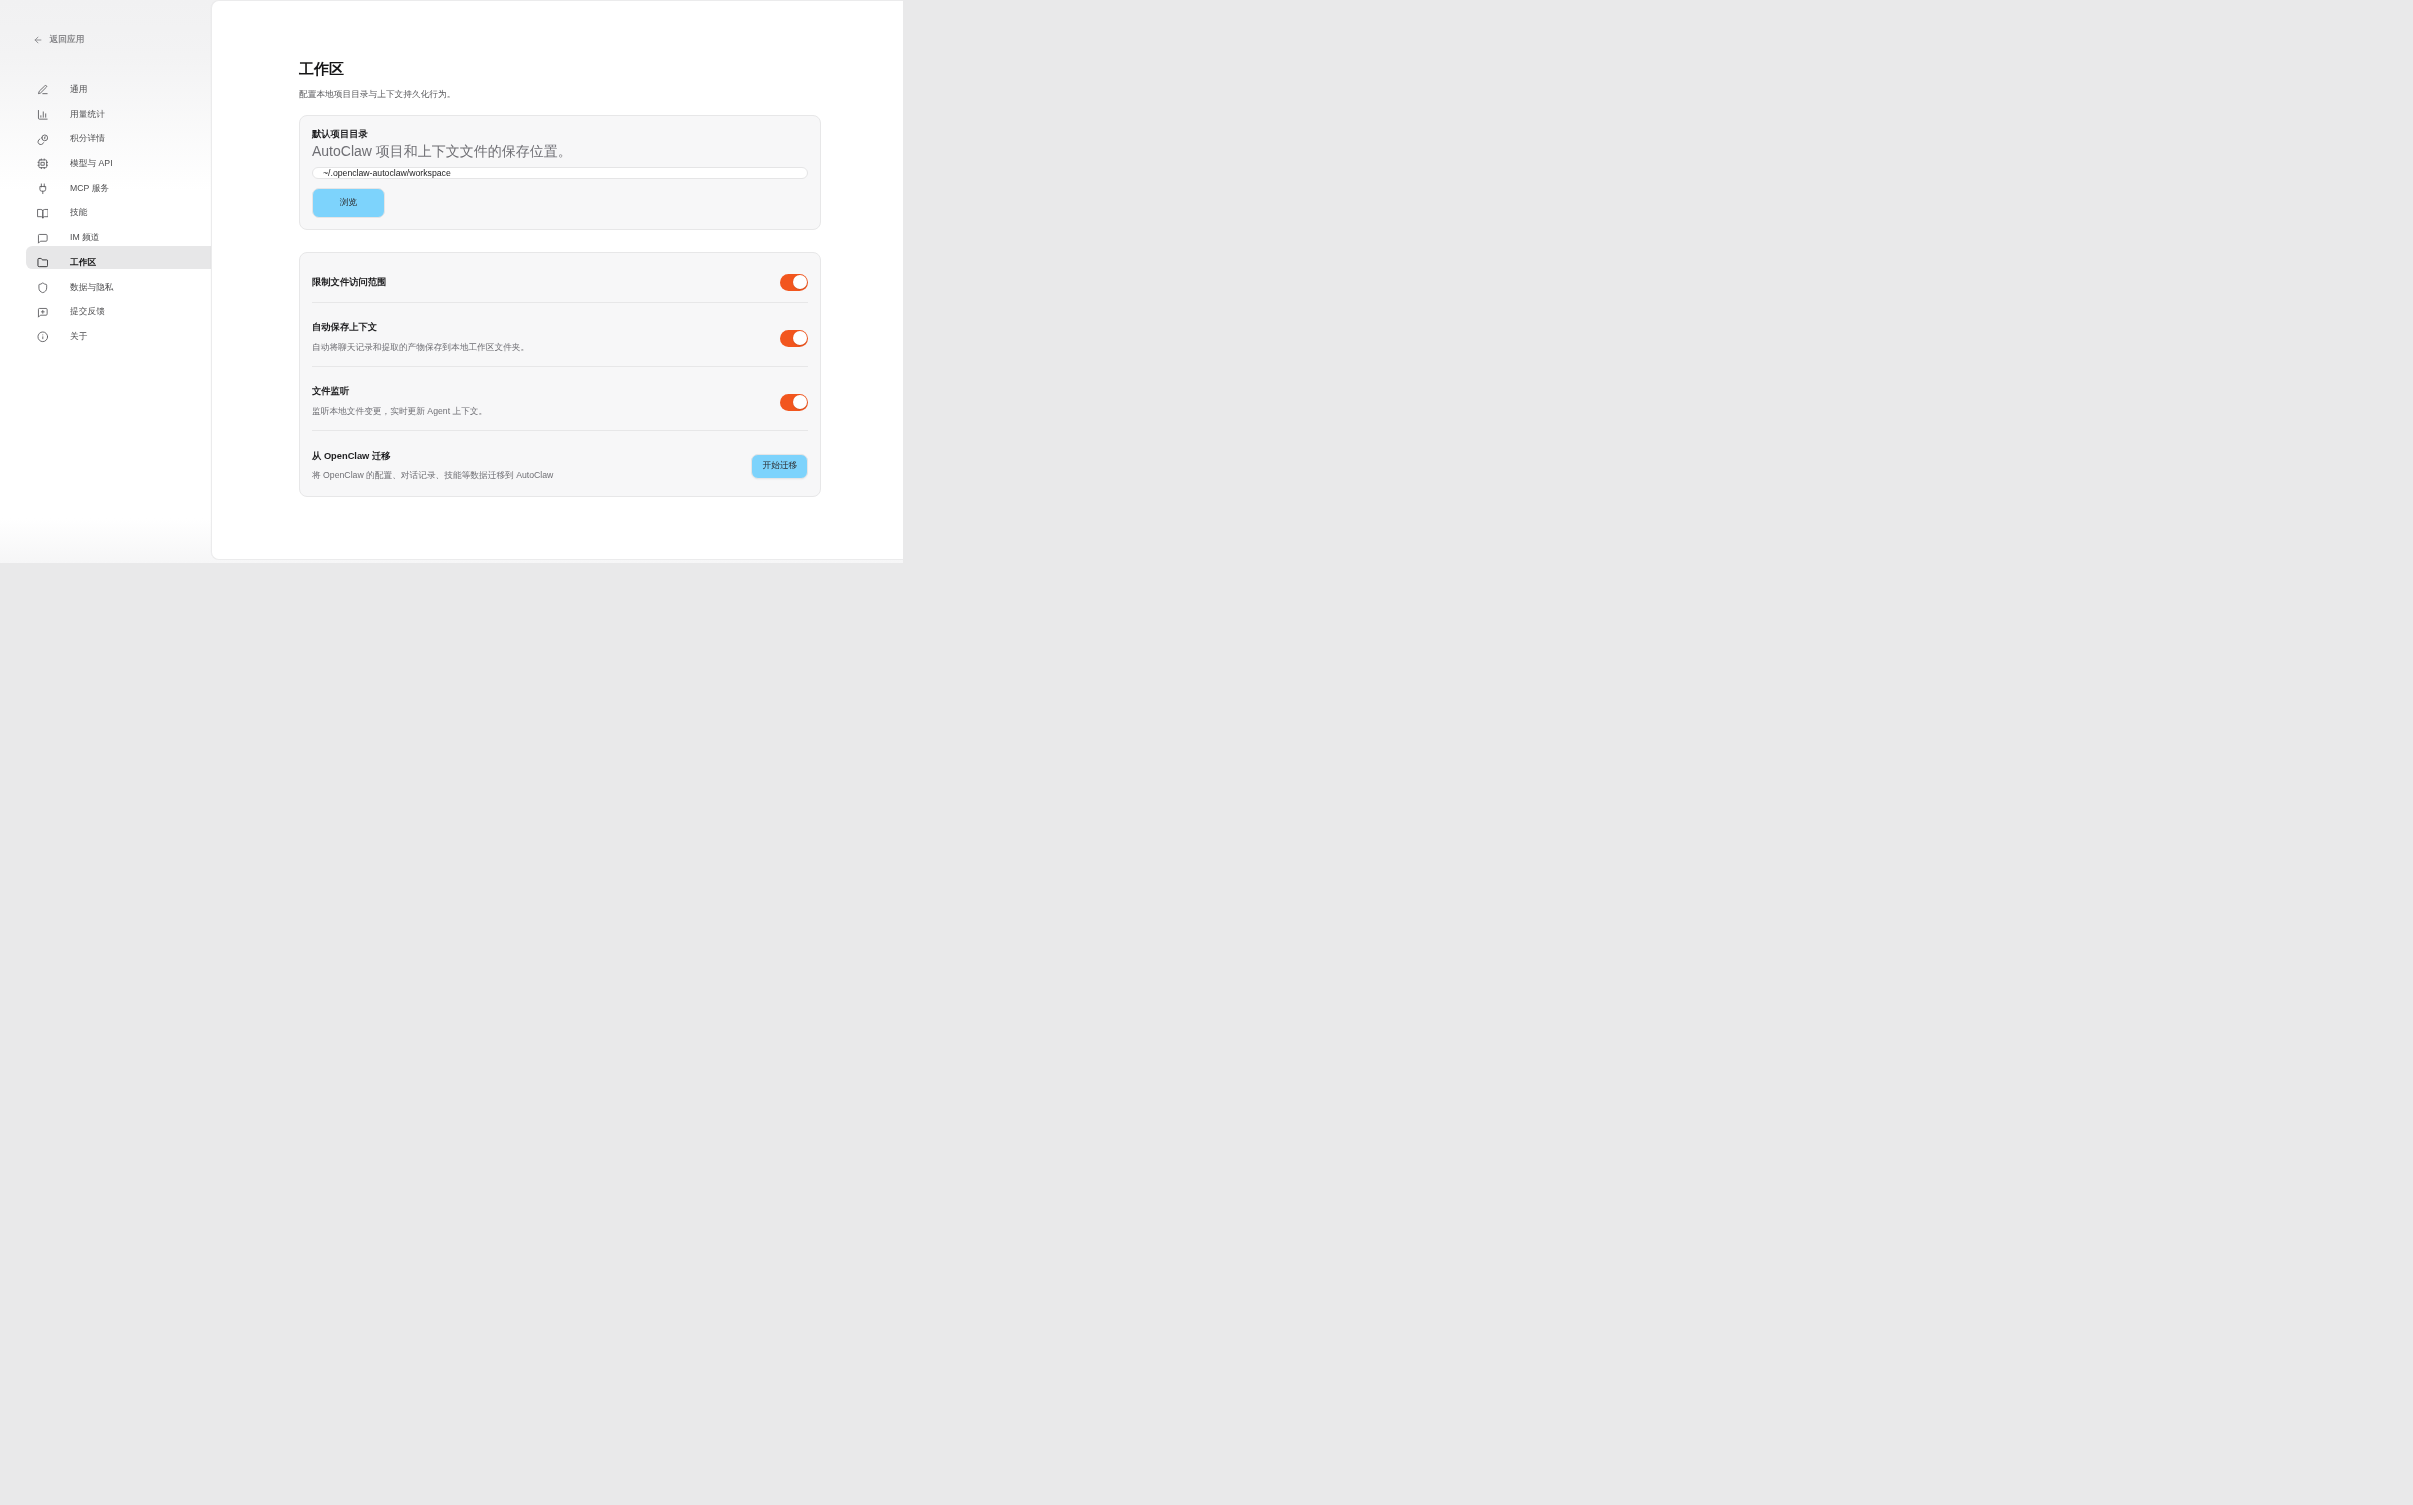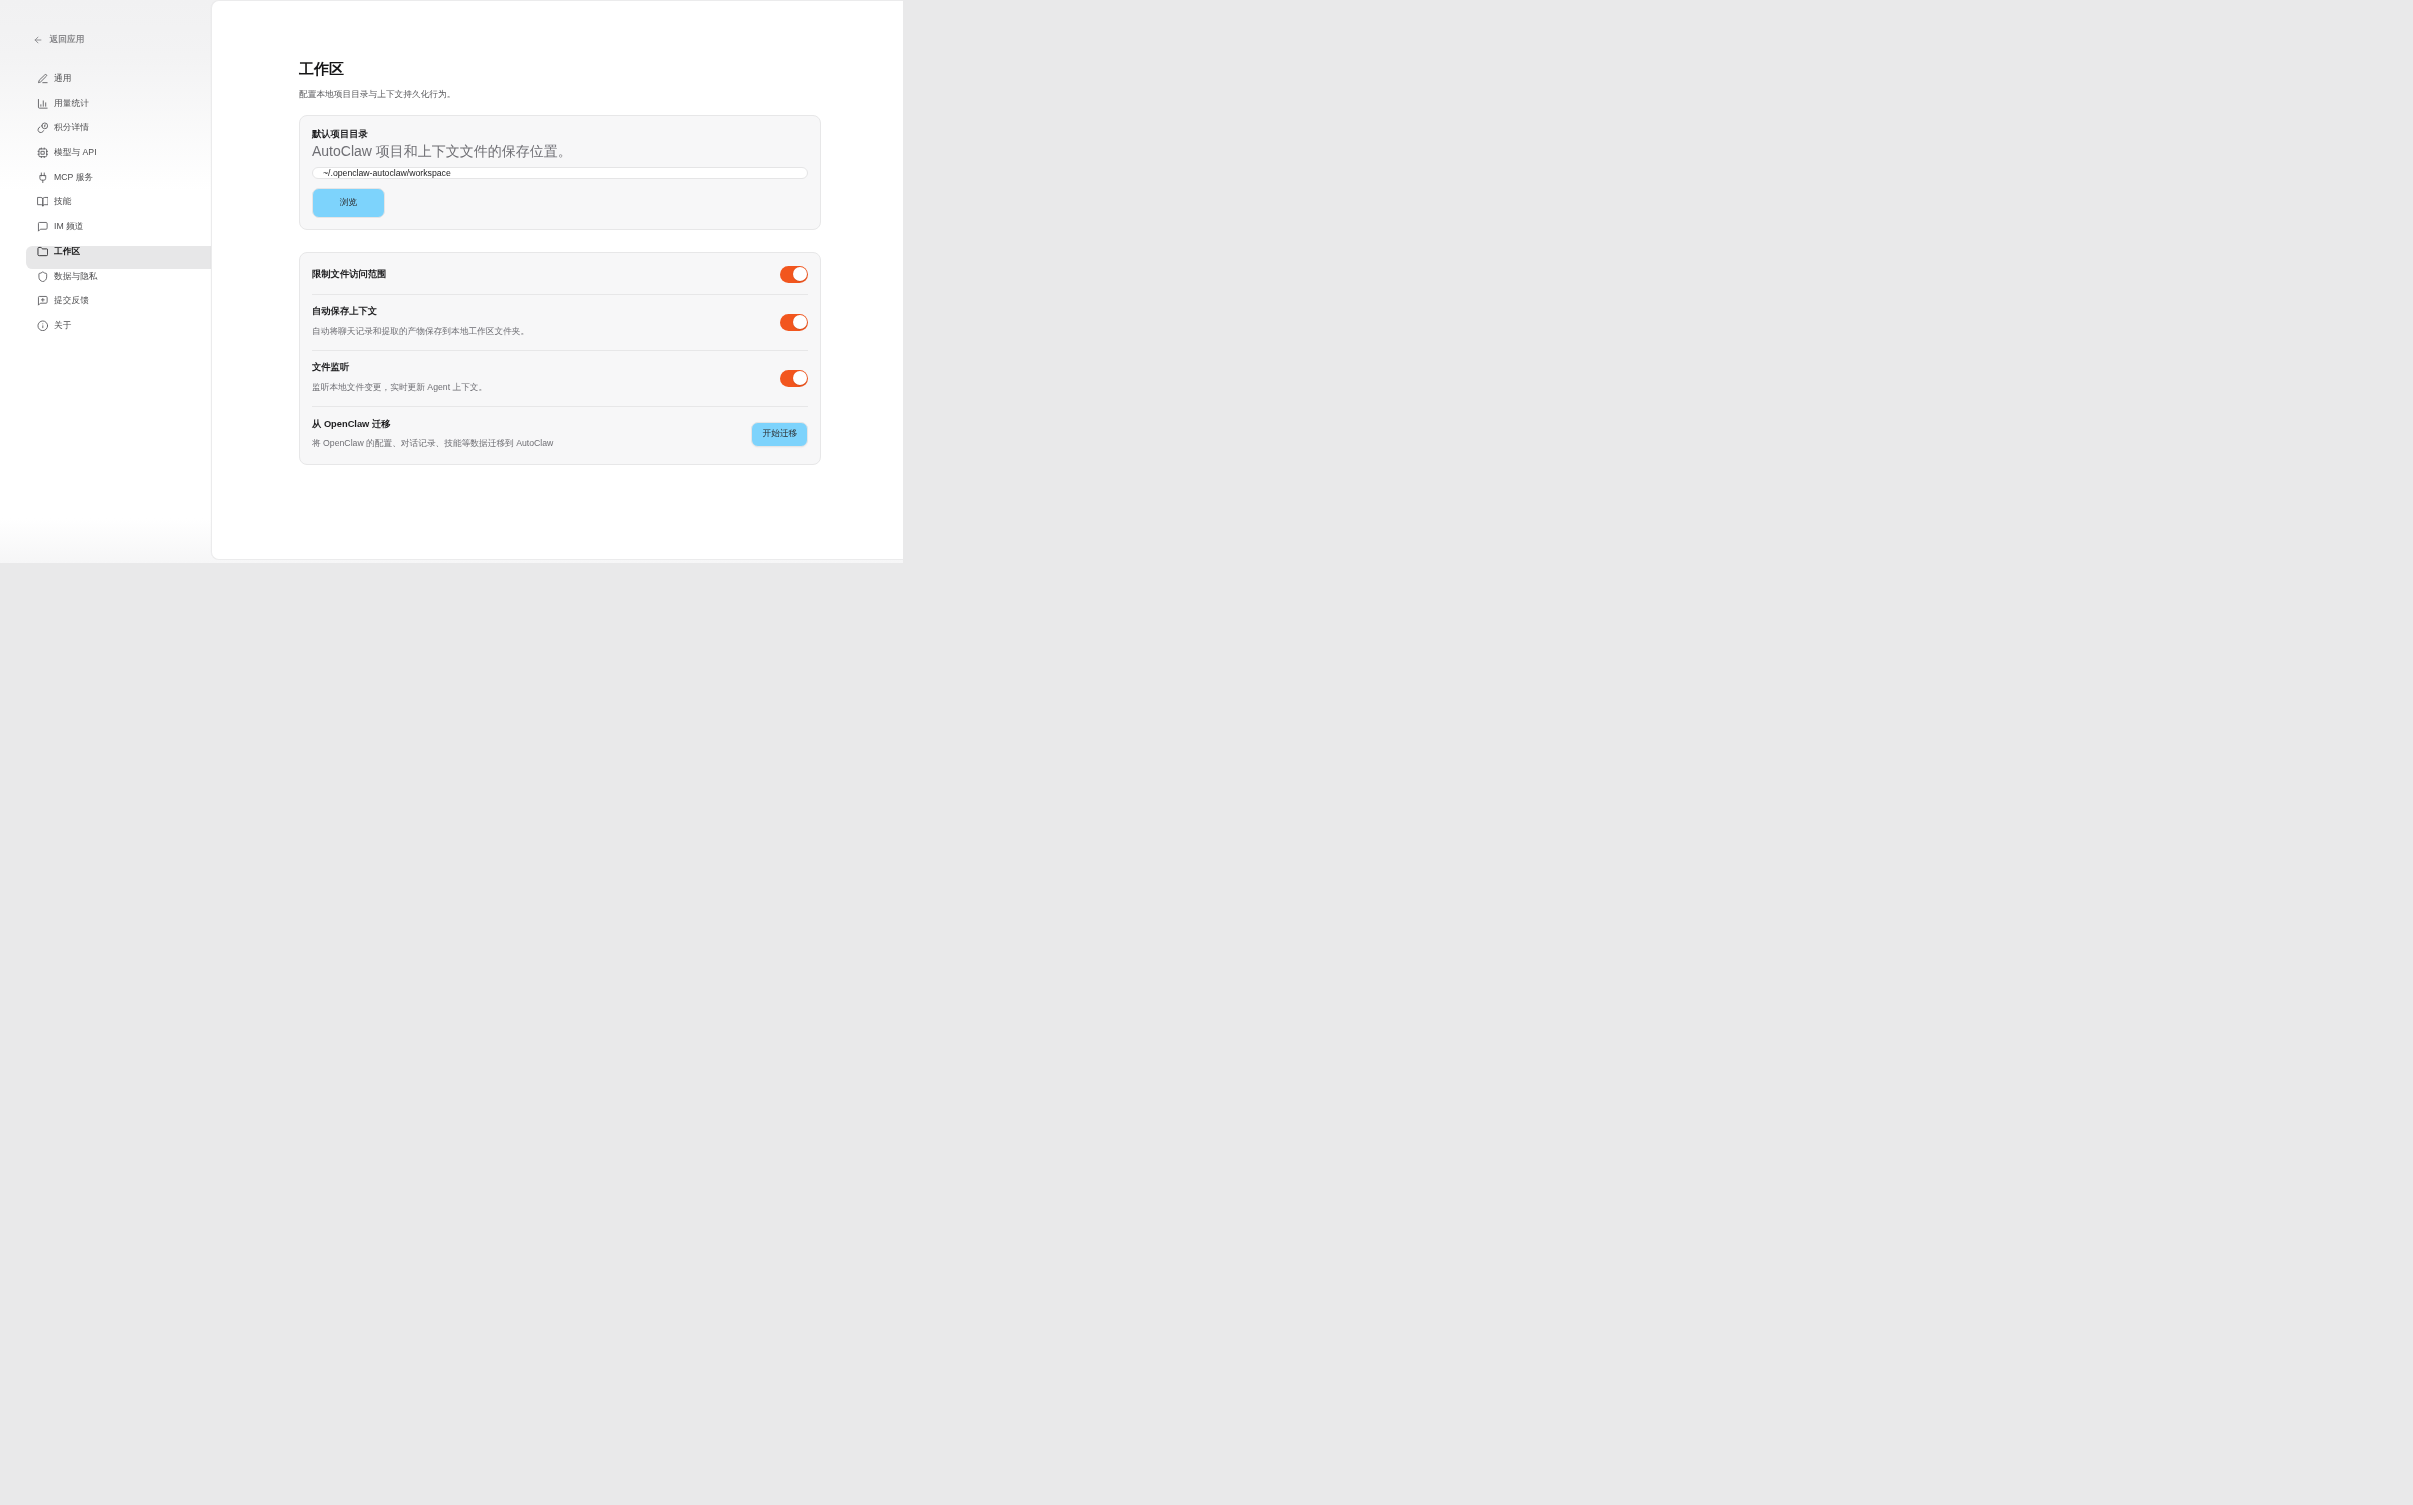--- a/index.html
+++ b/index.html
@@ -6,21 +6,21 @@
   body{font-family:"Liberation Sans","DejaVu Sans",sans-serif;-webkit-font-smoothing:antialiased;}
   .app{position:relative;width:903px;height:563px;overflow:hidden;
        background:linear-gradient(180deg,#f1f1f2 0%,#f3f3f4 10%,#ffffff 34%,#ffffff 92%,#f6f6f7 100%);}
 
   
   .sidebar{position:absolute;left:18px;top:0;bottom:0;width:211px;box-sizing:border-box;padding:34px 0 0 0;}
   .back-row{display:flex;align-items:center;gap:6.4px;margin:0 0 0 15px;color:#8b8b8e;cursor:pointer;}
   .back-row .bicon{width:10px;height:10px;display:block;}
   .back-label{font-size:8.7px;font-weight:600;letter-spacing:0.1px;}
   .nav{margin:27px 0 0 7.5px;width:195px;}
-  .nav-item{display:flex;align-items:flex-start;gap:6px;height:23px;margin-bottom:1.7px;padding:0 0 0 11px;
+  .nav-item{display:flex;align-items:flex-end;gap:22px;height:23px;margin-bottom:1.7px;padding:0 0 0 11px;
             border-radius:6.4px;color:#4d4d4f;cursor:pointer;box-sizing:border-box;}
   .nav-item .nicon{width:11.6px;height:11.6px;display:block;flex:0 0 auto;color:#59595c;}
   .nav-item .nlabel{font-size:8.7px;}
   .nav-item.active{background:#e7e7e8;color:#141415;}
   .nav-item.active .nicon{color:#1d1d1f;}
   .nav-item.active .nlabel{font-weight:600;}
 
   
   .panel{position:absolute;left:211px;right:0;top:0;bottom:2.9px;background:#ffffff;
          border:0.6px solid #ebebec;border-right:none;border-radius:8px 0 0 8px;
@@ -37,21 +37,21 @@
   .dir-row{display:flex;margin-top:7.5px;gap:9.3px;flex-direction:column;}
   .dir-input{flex:1;height:30px;box-sizing:border-box;background:#ffffff;border:0.9px solid #e5e5e6;
              border-radius:7px;padding:0 10px;font-size:8.7px;color:#1c1c1e;outline:none;
              font-family:"Liberation Sans","DejaVu Sans",sans-serif;}
   .btn{background:#7dd3fc;border:0.9px solid #e5e5e6;border-radius:7px;color:#2b2b2d;
        font-size:8.7px;cursor:pointer;font-family:"Liberation Sans","DejaVu Sans",sans-serif;}
   .browse-btn{width:73px;height:30px;flex:0 0 auto;}
   .migrate-btn{width:57px;height:25px;flex:0 0 auto;box-shadow:0 0.6px 1.2px rgba(0,0,0,.03);}
 
   .settings-card{margin-top:21.5px;padding:1.7px 11.6px 1.7px 12px;}
-  .setting-row{display:flex;align-items:center;padding:11px 0;}
+  .setting-row{display:flex;align-items:center;padding:11px 0;margin-top:8px;}
   .row-text{flex:1;padding-right:56px;}
   .row-title{font-size:9.3px;font-weight:600;color:#1c1c1e;}
   .row-desc{margin-top:4.6px;font-size:8.7px;line-height:16px;color:#6f6f74;}
   .divider{height:0.6px;background:#e7e7e8;}
 
   .switch{position:relative;width:28px;height:17px;border-radius:8.7px;background:#d9d9de;
           flex:0 0 auto;cursor:pointer;}
   .switch.on{background:#f2561e;}
   .switch .knob{position:absolute;top:1.2px;left:1.2px;width:14.5px;height:14.5px;border-radius:50%;
                 background:#ffffff;box-shadow:0 0.6px 1.2px rgba(0,0,0,.18);}

